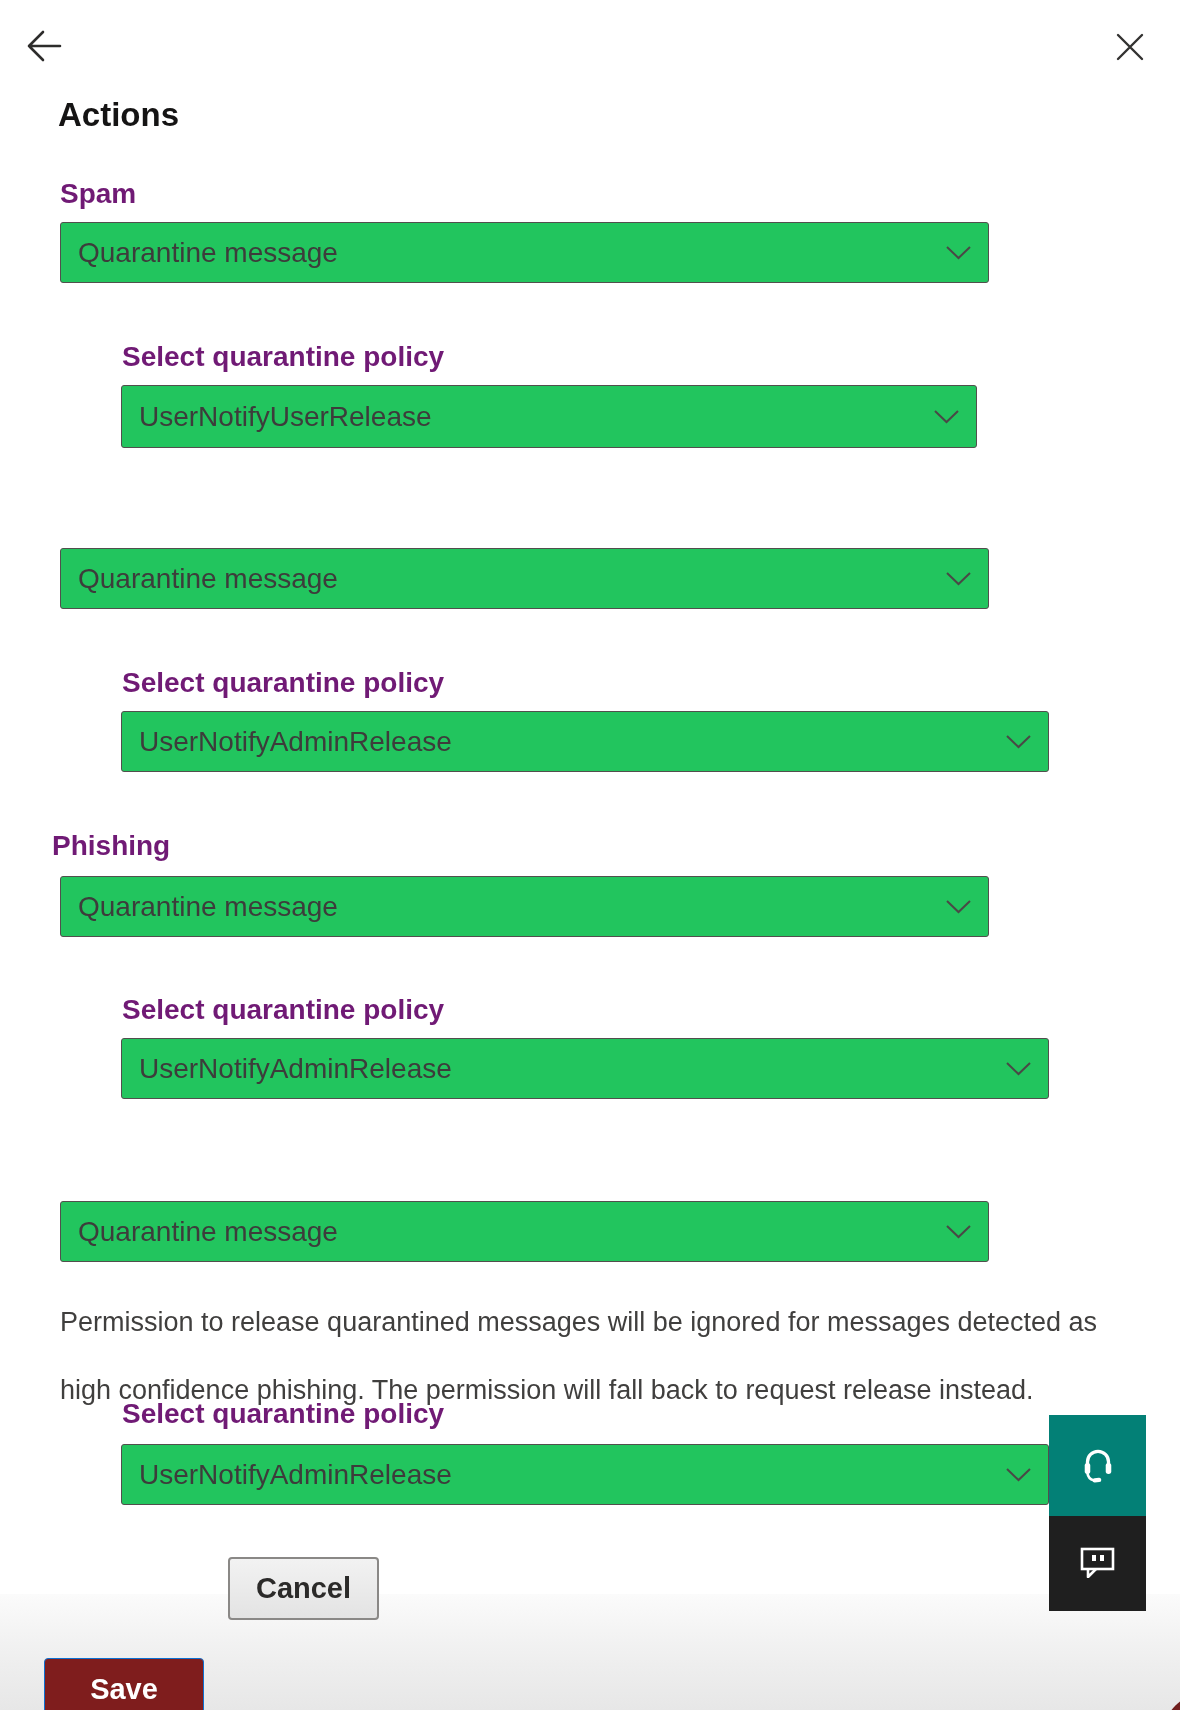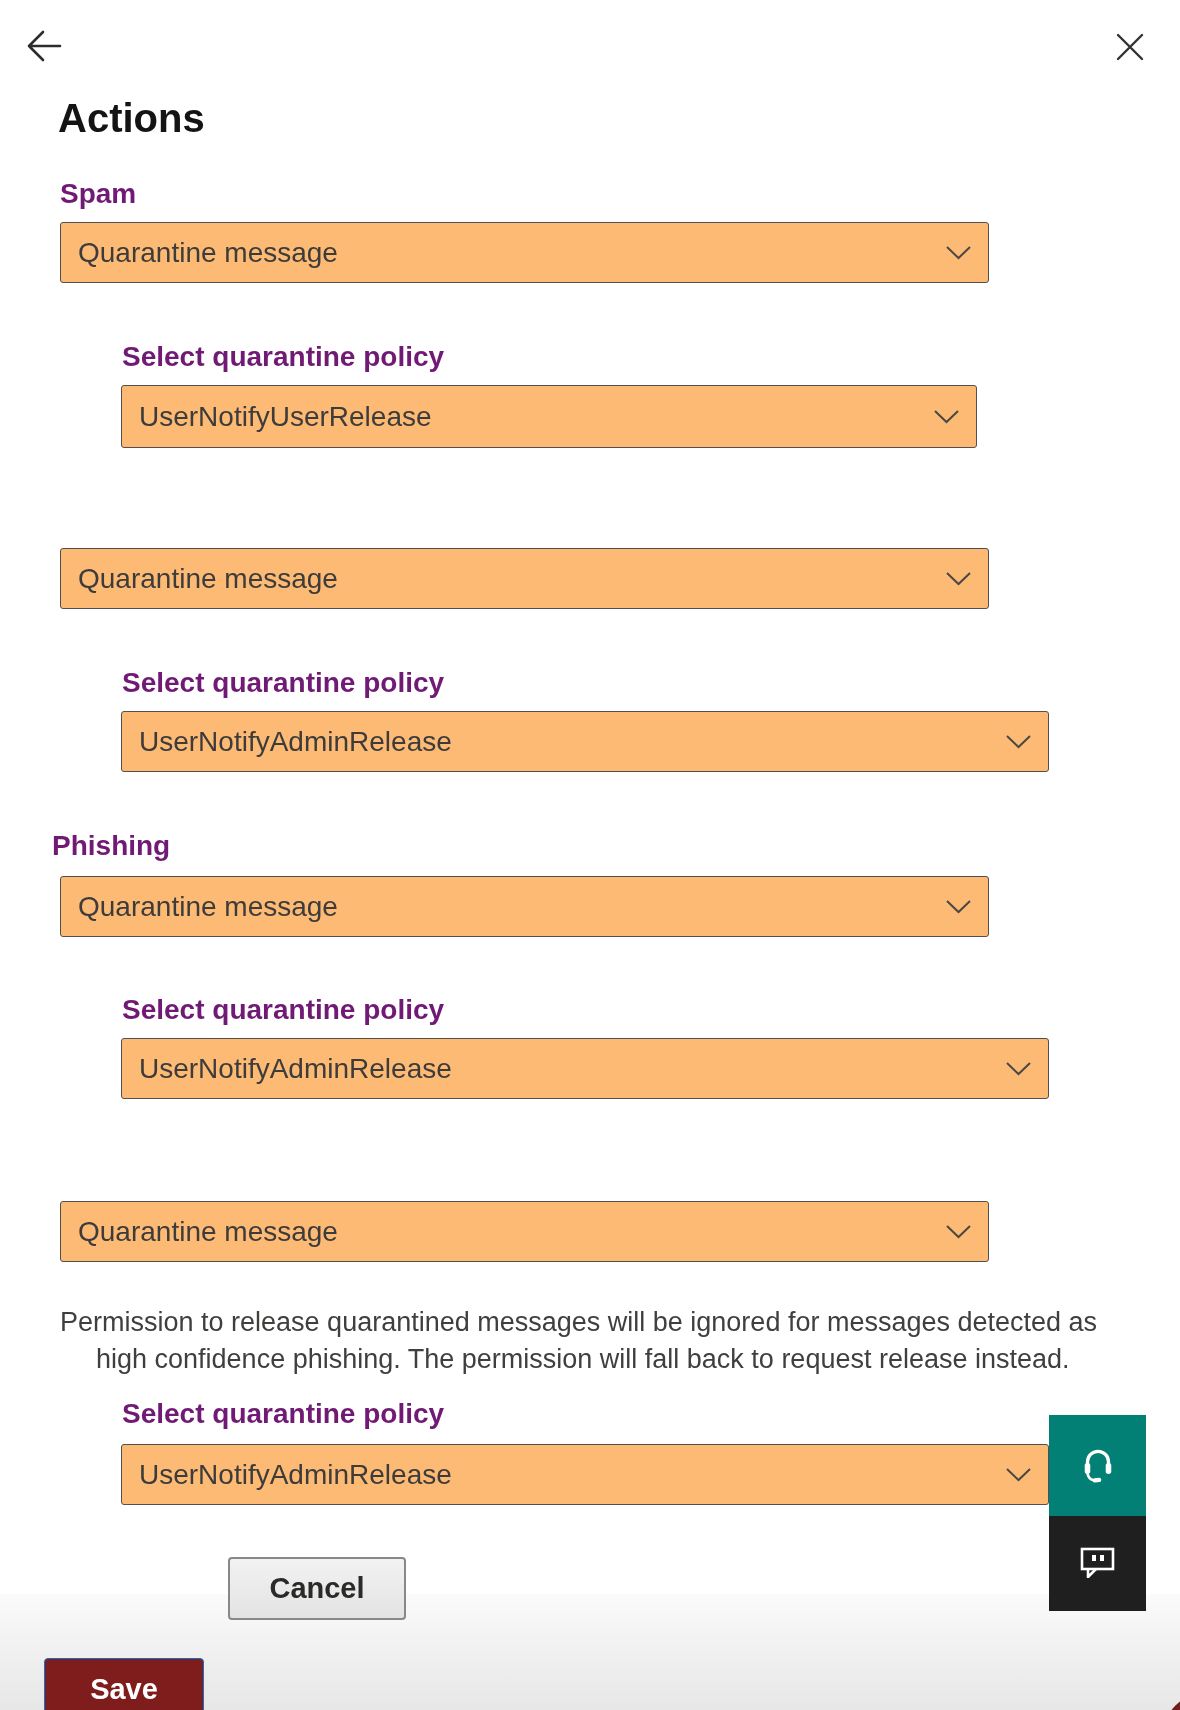--- a/index.html
+++ b/index.html
@@ -2,27 +2,27 @@
 <html><head>
 <meta charset="utf-8">
 <style>
   html,body{margin:0;padding:0;background:#fff;}
   .canvas{
     position:relative;width:1180px;height:1710px;background:#ffffff;
     font-family:"Liberation Sans",sans-serif;overflow:hidden;
   }
   .icon-btn{position:absolute;background:none;border:none;padding:0;cursor:pointer;line-height:0;}
   .page-title{
-    position:absolute;left:58px;top:96px;font-size:40px;font-weight:700;color:#151414;letter-spacing:0;
+    position:absolute;left:58px;top:96px;font-size:33px;font-weight:700;color:#151414;letter-spacing:0;
   }
   .field-label{
     position:absolute;font-size:28px;font-weight:600;color:#701a75;white-space:nowrap;
   }
   .combobox{
-    position:absolute;box-sizing:border-box;background:#fdba74;
+    position:absolute;box-sizing:border-box;background:#22c55e;
     border:1.5px solid #524f4d;border-radius:3px;
     display:flex;align-items:center;cursor:pointer;gap:44px;
   }
   .combobox .value{
     padding-left:17px;font-size:28px;color:#3d3c3b;white-space:nowrap;flex:1;
   }
   .combobox .chev{margin-right:16px;line-height:0;}
   .note-line{
     position:absolute;left:60px;font-size:27px;color:#403f3e;white-space:nowrap;text-align:center;
   }
@@ -34,21 +34,21 @@
     background:linear-gradient(180deg,#fbfbfb 0%,#f1f1f1 45%,#e7e7e7 100%);
   }
   .btn{
     position:absolute;box-sizing:border-box;display:flex;align-items:center;justify-content:center;
     font-family:"Liberation Sans",sans-serif;font-size:29px;font-weight:600;cursor:pointer;border-radius:4px;
   }
   .btn-save{
     left:44px;top:1658px;width:160px;height:63px;background:#7f1d1d;border:1px solid #0e70d1;color:#ffffff;
   }
   .btn-cancel{
-    left:228px;top:1557px;width:178px;height:63px;background:linear-gradient(180deg,#f2f2f2,#e3e3e3);
+    left:228px;top:1557px;width:151px;height:63px;background:linear-gradient(180deg,#f2f2f2,#e3e3e3);
     border:2px solid #8a8886;color:#2b2a29;
   }
   .help-btn{
     position:absolute;left:1049px;width:97px;border:none;display:flex;align-items:center;justify-content:center;
     cursor:pointer;padding:0;
   }
   .help-support{top:1415px;height:101px;background:#038076;}
   .help-feedback{top:1516px;height:95px;background:#1f1f1f;}
   .corner-blob{
     position:absolute;left:1162px;top:1692px;width:92px;height:92px;border-radius:50%;
@@ -139,21 +139,21 @@
   <div class="combobox" style="left:60px;top:1201px;width:929px;height:61px;">
     <span class="value">Quarantine message</span>
     <span class="chev">
       <svg width="27" height="15" viewBox="0 0 27 15">
           <path d="M2 2 L13.5 13 L25 2" fill="none" stroke="#4a4846" stroke-width="2"></path>
         </svg>
     </span>
   </div>
 
   <div class="note-line" style="top:1307px;">Permission to release quarantined messages will be ignored for messages detected as</div>
-  <div class="note-line" style="top:1344px;margin-left:36px;">high confidence phishing. The permission will fall back to request release instead.</div>
+  <div class="note-line" style="top:1375px;">high confidence phishing. The permission will fall back to request release instead.</div>
 
   <div class="field-label" style="left:122px;top:1398px;">Select quarantine policy</div>
   <div class="combobox" style="left:121px;top:1444px;width:928px;height:61px;">
     <span class="value">UserNotifyAdminRelease</span>
     <span class="chev">
       <svg width="27" height="15" viewBox="0 0 27 15">
           <path d="M2 2 L13.5 13 L25 2" fill="none" stroke="#4a4846" stroke-width="2"></path>
         </svg>
     </span>
   </div>

